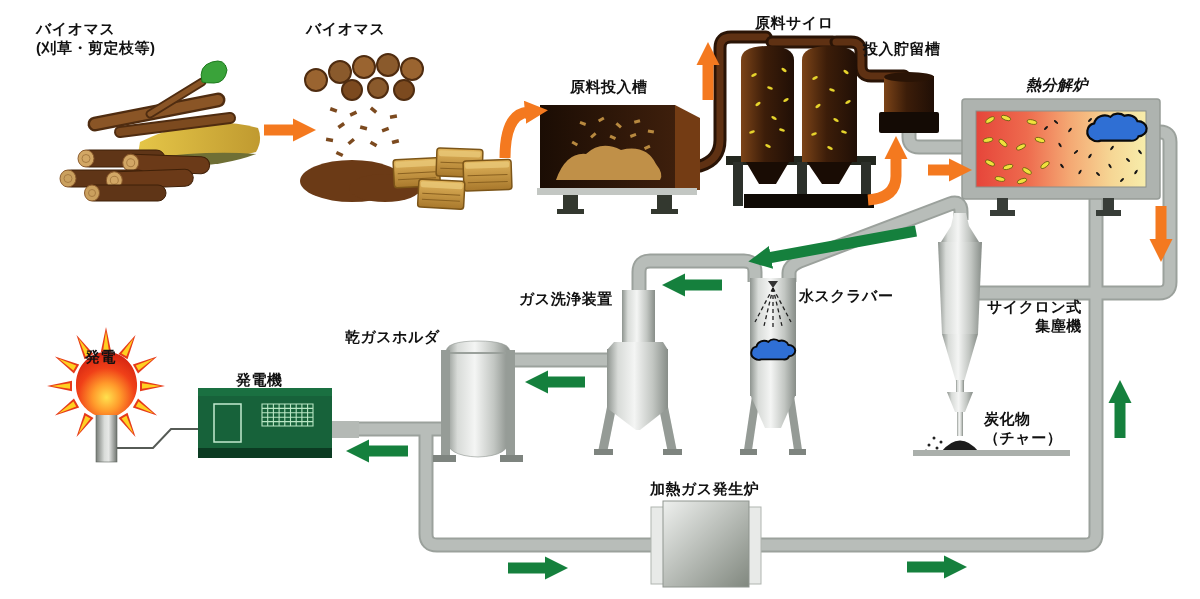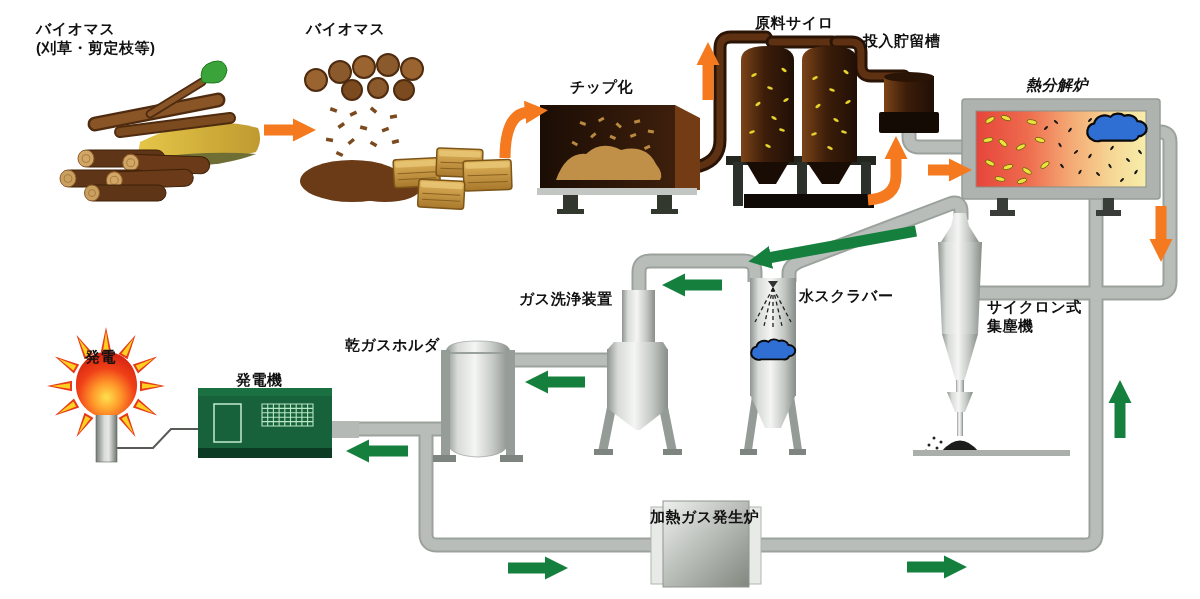--- a/index.html
+++ b/index.html
@@ -426,25 +426,27 @@
   <path d="M408,451 H366" marker-end="url(#ahG)"></path>
   <path d="M508,568 H548" marker-end="url(#ahG)"></path>
   <path d="M907,567 H947" marker-end="url(#ahG)"></path>
   <path d="M1120,438 V400" marker-end="url(#ahG)"></path>
 </g>
 </svg>
 
 <div class="lbl" style="left:36px;top:20px;">バイオマス
 (刈草・剪定枝等)</div>
 <div class="lbl" style="left:306px;top:20px;">バイオマス</div>
-<div class="lbl" style="left:570px;top:78px;">チップ化</div>
+<div class="lbl" style="left:570px;top:78px;">原料投入槽</div>
 <div class="lbl" style="left:755px;top:14px;">原料サイロ</div>
-<div class="lbl" style="left:863px;top:32px;">投入貯留槽</div>
+<div class="lbl" style="left:863px;top:40px;">投入貯留槽</div>
 <div class="lbl" style="left:1026px;top:76px;font-style:italic;">熱分解炉</div>
-<div class="lbl" style="left:987px;top:298px;">サイクロン式
+<div class="lbl" style="left:987px;top:298px;text-align:right;">サイクロン式
 集塵機</div>
+<div class="lbl" style="left:984px;top:410px;">炭化物
+（チャー）</div>
 <div class="lbl" style="left:799px;top:289px;font-family:Liberation Mono, monospace;">水スクラバー</div>
 <div class="lbl" style="left:519px;top:290px;">ガス洗浄装置</div>
-<div class="lbl" style="left:345px;top:336px;">乾ガスホルダ</div>
+<div class="lbl" style="left:345px;top:328px;">乾ガスホルダ</div>
 <div class="lbl" style="left:236px;top:362px;margin-top:9px;">発電機</div>
 <div class="lbl" style="left:85px;top:348px;">発電</div>
-<div class="lbl" style="left:650px;top:480px;margin-top:28px;">加熱ガス発生炉</div>
+<div class="lbl" style="left:650px;top:480px;">加熱ガス発生炉</div>
 </div>
 
 </body></html>

